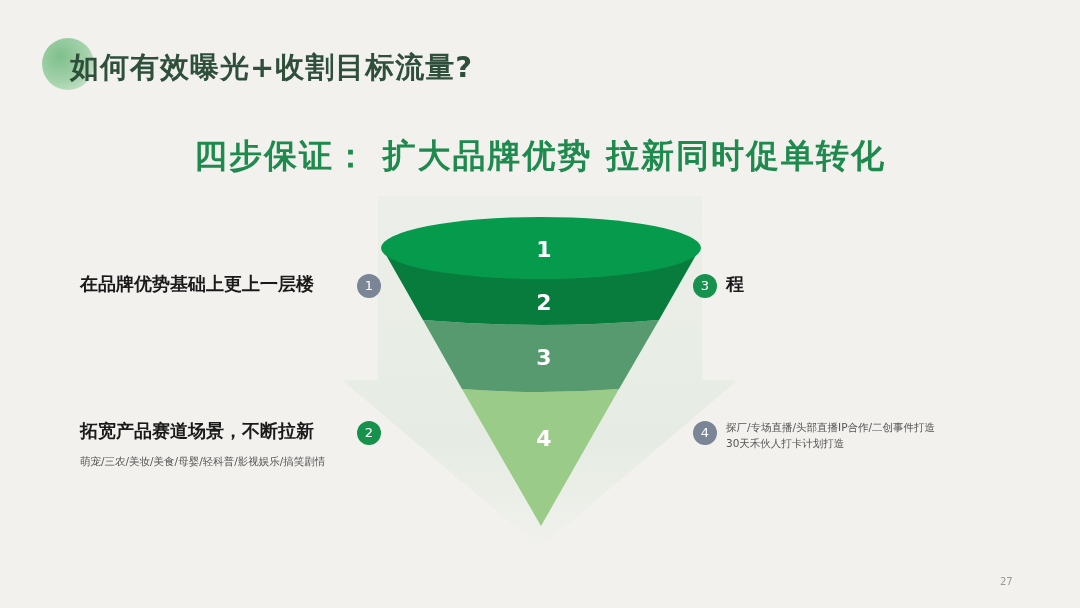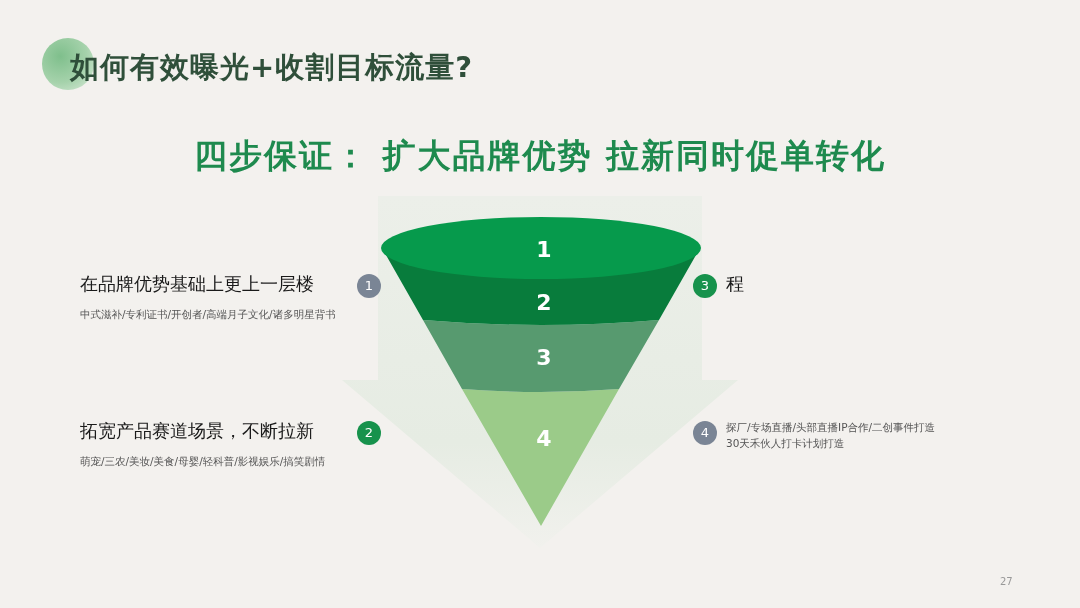--- a/index.html
+++ b/index.html
@@ -24,21 +24,21 @@
     font-size: 33px; font-weight: bold; color: #1e8a4e; letter-spacing: 2px;
     white-space: nowrap;
   }
   svg.diagram { position: absolute; left: 0; top: 0; }
   .funnel-num {
     font-family: "DejaVu Sans", sans-serif; font-weight: bold; font-size: 22px;
     fill: #ffffff;
   }
   .item { position: absolute; }
   .item-title {
-    font-size: 18px; font-weight: normal; color: #1a1a1a; white-space: nowrap; line-height: 24px;
+    font-size: 18px; font-weight: bold; color: #1a1a1a; white-space: nowrap; line-height: 24px;
   }
   .item-desc {
     font-size: 10.5px; color: #555; white-space: nowrap; line-height: 16px; margin-top: 10px;
   }
   .badge {
     position: absolute; width: 24px; height: 24px; border-radius: 50%;
     color: #fff; font-size: 13px; text-align: center; line-height: 24px;
     font-family: "DejaVu Sans", sans-serif;
   }
   .page-num {
@@ -72,21 +72,20 @@
   <ellipse cx="541" cy="248" rx="160" ry="31" fill="#069a4c"></ellipse>
 
   <text class="funnel-num" x="544" y="257" text-anchor="middle">1</text>
   <text class="funnel-num" x="544" y="310" text-anchor="middle">2</text>
   <text class="funnel-num" x="544" y="365" text-anchor="middle">3</text>
   <text class="funnel-num" x="544" y="446" text-anchor="middle">4</text>
 </svg>
 
 <div class="item" style="left:80px; top:272px;">
   <div class="item-title">在品牌优势基础上更上一层楼</div>
-  <div class="item-desc">中式滋补/专利证书/开创者/高端月子文化/诸多明星背书</div>
 </div>
 <div class="badge" style="left:357px; top:274px; background:#7a8595;">1</div>
 
 <div class="item" style="left:80px; top:419px;">
   <div class="item-title">拓宽产品赛道场景，不断拉新</div>
   <div class="item-desc">萌宠/三农/美妆/美食/母婴/轻科普/影视娱乐/搞笑剧情</div>
 </div>
 <div class="badge" style="left:357px; top:421px; background:#17924c;">2</div>
 
 <div class="badge" style="left:693px; top:274px; background:#17924c;">3</div>

